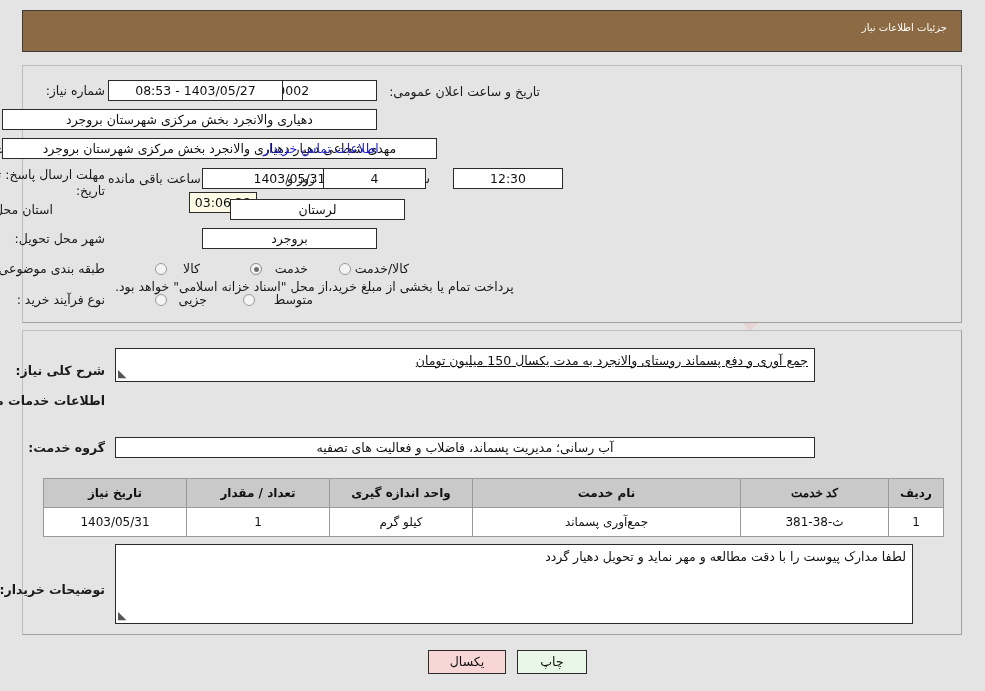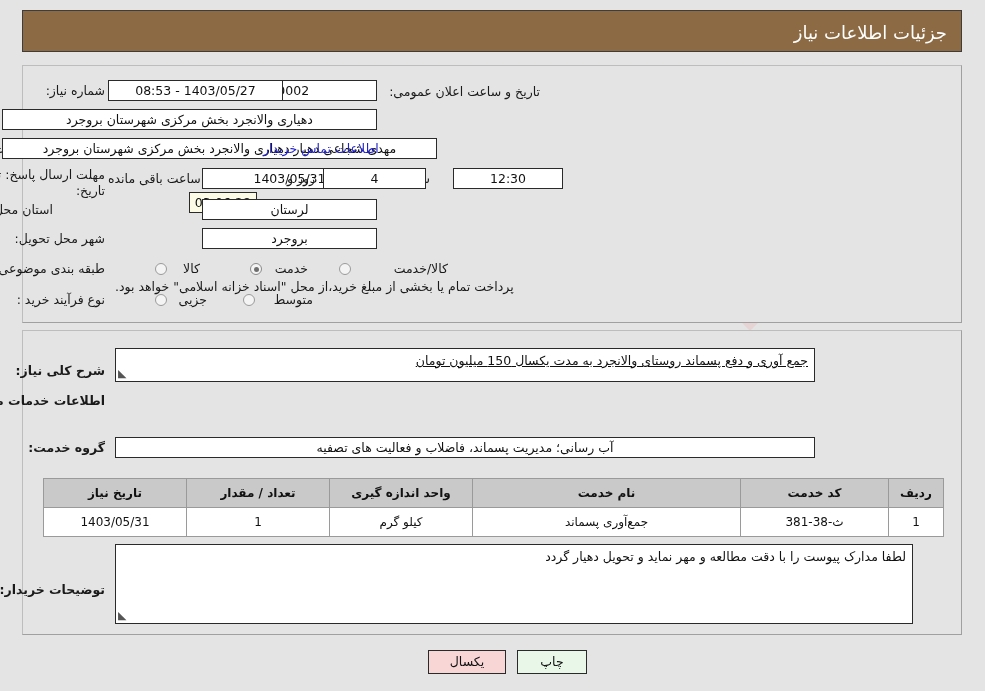--- a/index.html
+++ b/index.html
@@ -76,21 +76,21 @@
     background: #8b6a44;
     border: 1px solid #3d3d3d;
     box-sizing: border-box;
     z-index: 2;
   }
   .header-title {
     position: absolute;
     right: 14px;
     top: 11px;
     color: #ffffff;
-    font-size: 18px;
+    font-size: 10px;
   }
 
   
   .panel {
     position: absolute;
     left: 22px;
     box-sizing: border-box;
     background: #e4e4e4;
     border: 1px solid #a0a0a0;
     border-top-color: #bdbdbd;
@@ -284,32 +284,32 @@
   </div>
   <div class="field center" style="right:608px; top:168px; width:175px;">1403/05/31</div>
   <div class="lbl" style="right:555px; top:171px;">ساعت</div>
   <div class="field center" style="left:453px; top:168px; width:110px;">12:30</div>
   <div class="field center" style="left:323px; top:168px; width:103px;">4</div>
   <div class="lbl" style="left:287px; top:171px;">روز و</div>
   <div class="field timer" style="left:189px; top:168px; width:68px;margin-top:24px;">03:06:28</div>
   <div class="lbl" style="left:108px; top:171px;">ساعت باقی مانده</div>
 
   <div class="lbl" style="right:932px; top:202px;">استان محل تحویل:</div>
-  <div class="field rtlstart" style="right:608px; top:199px; width:175px;">لرستان</div>
+  <div class="field rtlstart" style="right:580px; top:199px; width:175px;">لرستان</div>
 
   <div class="lbl" style="right:880px; top:231px;">شهر محل تحویل:</div>
   <div class="field rtlstart" style="right:608px; top:228px; width:175px;">بروجرد</div>
 
   <div class="lbl" style="right:880px; top:261px;">طبقه بندی موضوعی:</div>
   <div class="radio" style="right:818px; top:263px;"></div>
   <div class="radio-label" style="right:785px; top:261px;">کالا</div>
   <div class="radio on" style="right:723px; top:263px;"></div>
   <div class="radio-label" style="right:677px; top:261px;">خدمت</div>
   <div class="radio" style="right:634px; top:263px;"></div>
-  <div class="radio-label" style="right:537px; top:261px;">کالا/خدمت</div>
+  <div class="radio-label" style="right:576px; top:261px;">کالا/خدمت</div>
 
   <div class="lbl" style="right:880px; top:292px;">نوع فرآیند خرید :</div>
   <div class="radio" style="right:818px; top:294px;"></div>
   <div class="radio-label" style="right:778px; top:292px;">جزیی</div>
   <div class="radio" style="right:730px; top:294px;"></div>
   <div class="radio-label" style="right:672px; top:292px;">متوسط</div>
   <div class="note" style="right:None; left:115px; top:279px;">پرداخت تمام یا بخشی از مبلغ خرید،از محل "اسناد خزانه اسلامی" خواهد بود.</div>
 
   <div class="panel" id="panel-mid"></div>
 
@@ -321,21 +321,21 @@
 
   <div class="lbl bold" style="right:880px; top:393px;">اطلاعات خدمات مورد نیاز</div>
 
   <div class="lbl bold" style="right:880px; top:440px;">گروه خدمت:</div>
   <div class="field rtlstart" style="right:170px; top:437px; width:700px;">آب رسانی؛ مدیریت پسماند، فاضلاب و فعالیت های تصفیه</div>
 
   <table class="tbl">
     <thead>
       <tr>
         <th style="width:42px;">ردیف</th>
-        <th style="width:135px;">کد خدمت</th>
+        <th style="width:135px;font-family:Liberation Serif, serif;">کد خدمت</th>
         <th>نام خدمت</th>
         <th style="width:130px;">واحد اندازه گیری</th>
         <th style="width:130px;">تعداد / مقدار</th>
         <th style="width:130px;">تاریخ نیاز</th>
       </tr>
     </thead>
     <tbody>
       <tr>
         <td>1</td>
         <td>ث-38-381</td>

